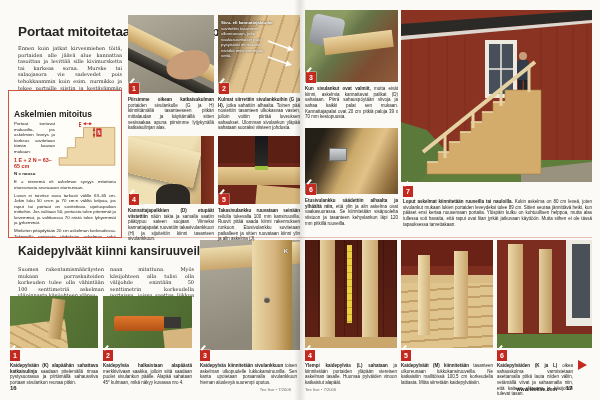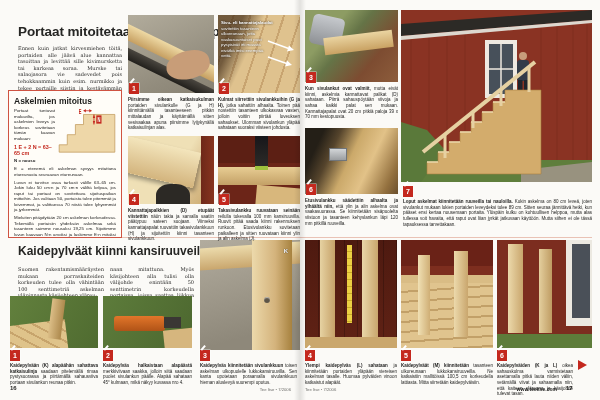--- a/index.html
+++ b/index.html
@@ -6,21 +6,21 @@
 html,body{width:600px;height:400px;overflow:hidden}
 body{position:relative;font-family:"Liberation Sans",sans-serif;background:#fbfaf7;color:#222}
 .gutter{position:absolute;left:294px;top:0;width:12px;height:400px;background:linear-gradient(90deg,rgba(0,0,0,0),rgba(0,0,0,.10) 50%,rgba(0,0,0,0));z-index:6;pointer-events:none}
 .h1{position:absolute;left:18px;top:24px;width:280px;font-size:13.5px;font-weight:bold;letter-spacing:-.1px;color:#262624}
 .h2{position:absolute;left:18px;top:244px;width:280px;font-size:12px;font-weight:bold;color:#262624}
 .intro{position:absolute;font-family:"DejaVu Serif",serif;font-size:5px;line-height:1.32;text-align:justify;color:#2b2b2a}
 .cap{position:absolute;font-size:4.5px;line-height:1.26;text-align:justify;color:#1d1d1c;z-index:4}
 .cap b{font-weight:bold}
 .badge{position:absolute;width:10px;height:11px;background:#c4281e;color:#fff;font:bold 7px/11px "Liberation Sans",sans-serif;text-align:center;z-index:5;box-shadow:0 0 0 .5px rgba(255,255,255,.7)}
 .badge::before{content:"";position:absolute;left:0;top:-3px;width:6px;height:1.5px;background:#fff;transform:rotate(-50deg)}
-.infobox{position:absolute;left:8px;top:90px;width:114px;height:148px;border:1px solid #cf5342;background:#fffdf8;padding:5px 5px 3px;overflow:hidden;z-index:3}
+.infobox{position:absolute;left:8px;top:90px;width:114px;height:148px;border:1px solid #cf5342;background:#fffdf8;padding:18px 5px 3px;overflow:hidden;z-index:3}
 .infobox h3{font-size:8.5px;font-weight:bold;color:#1d1d1b;margin-bottom:2px}
 .infobox p{font-size:4.4px;line-height:1.25;text-align:justify;margin-bottom:2.5px;color:#222}
 .infobox .formula{font-size:5.4px;font-weight:bold;color:#c4281e;margin:1px 0 2.5px;clear:none}
 .infobox .legend{font-weight:bold}
 .diagram{float:right;width:58px;height:46px;margin:0 0 2px 3px}
 .photo{position:absolute;overflow:hidden;background:#bbb;z-index:2}
 .p1{background:linear-gradient(155deg,#b2ac9c,#928c7d 70%,#878172)}
 .p1 .wood{position:absolute;left:-14px;top:2px;width:150%;height:15px;background:linear-gradient(#eed9a4,#c69f61);transform:rotate(26deg);transform-origin:0 0}
 .p1 .level{position:absolute;left:-14px;top:26px;width:150%;height:11px;background:linear-gradient(#4a463f,#22201c);transform:rotate(26deg);transform-origin:0 0}
 .p1 .hand{position:absolute;right:4px;top:36px;width:44px;height:28px;background:#c89d78;border-radius:55% 45% 50% 50%;transform:rotate(-12deg)}

